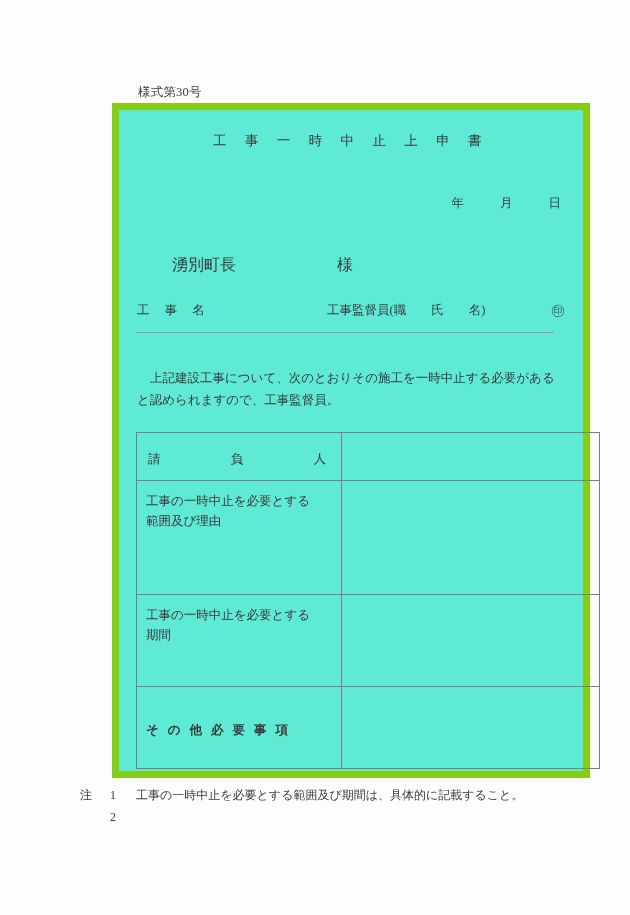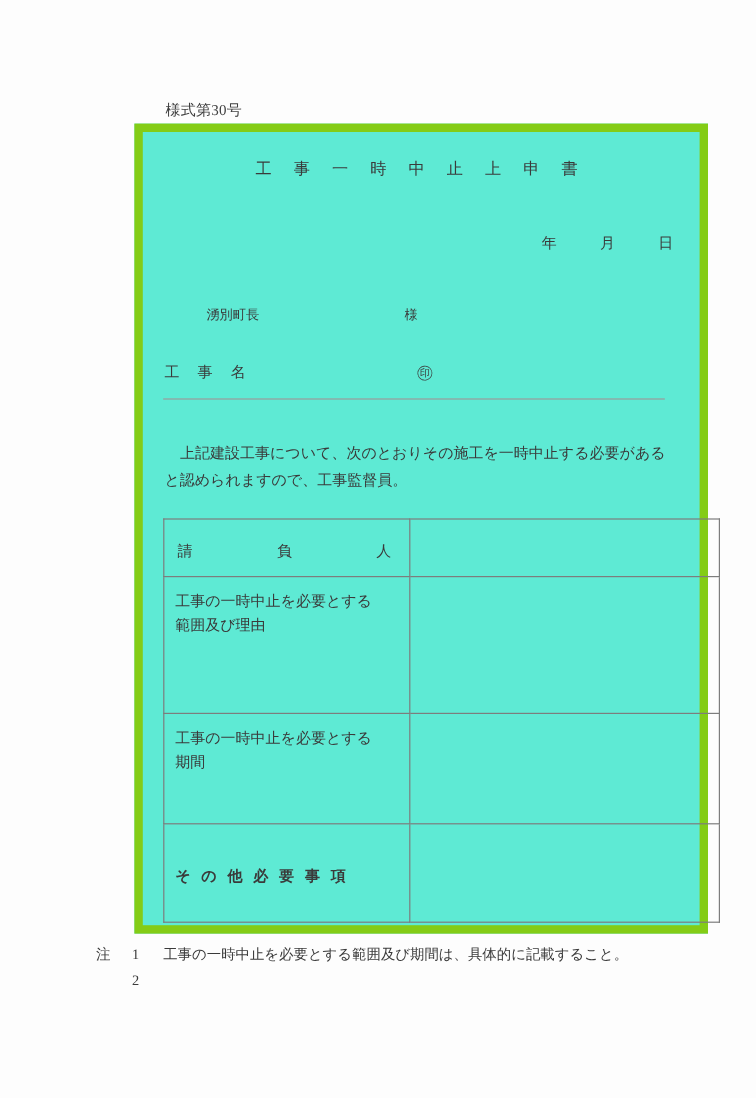--- a/index.html
+++ b/index.html
@@ -70,21 +70,21 @@
     color: #3a3a3a;
     display: flex;
     gap: 36px;
   }
 
   
   .addressee {
     position: absolute;
     left: 53px;
     top: 145px;
-    font-size: 11px;
+    font-size: 16px;
     color: #3a3a3a;
     display: flex;
     align-items: baseline;
   }
   .addressee .recipient { min-width: 165px; }
 
   
   .sig-row {
     position: absolute;
     left: 18px;
@@ -203,20 +203,21 @@
       <span>日</span>
     </div>
 
     <div class="addressee">
       <span class="recipient">湧別町長</span>
       <span>様</span>
     </div>
 
     <div class="sig-row">
       <span class="label-kouji">工 事 名</span>
+      <span class="supervisor">工事監督員(職　　氏　　名)</span>
       <span class="seal">㊞</span>
     </div>
 
     <div class="rule"></div>
 
     <div class="body-text">上記建設工事について、次のとおりその施工を一時中止する必要があると認められますので、工事監督員。</div>
 
     <table class="tbl">
       <tbody>
         <tr class="r1">

